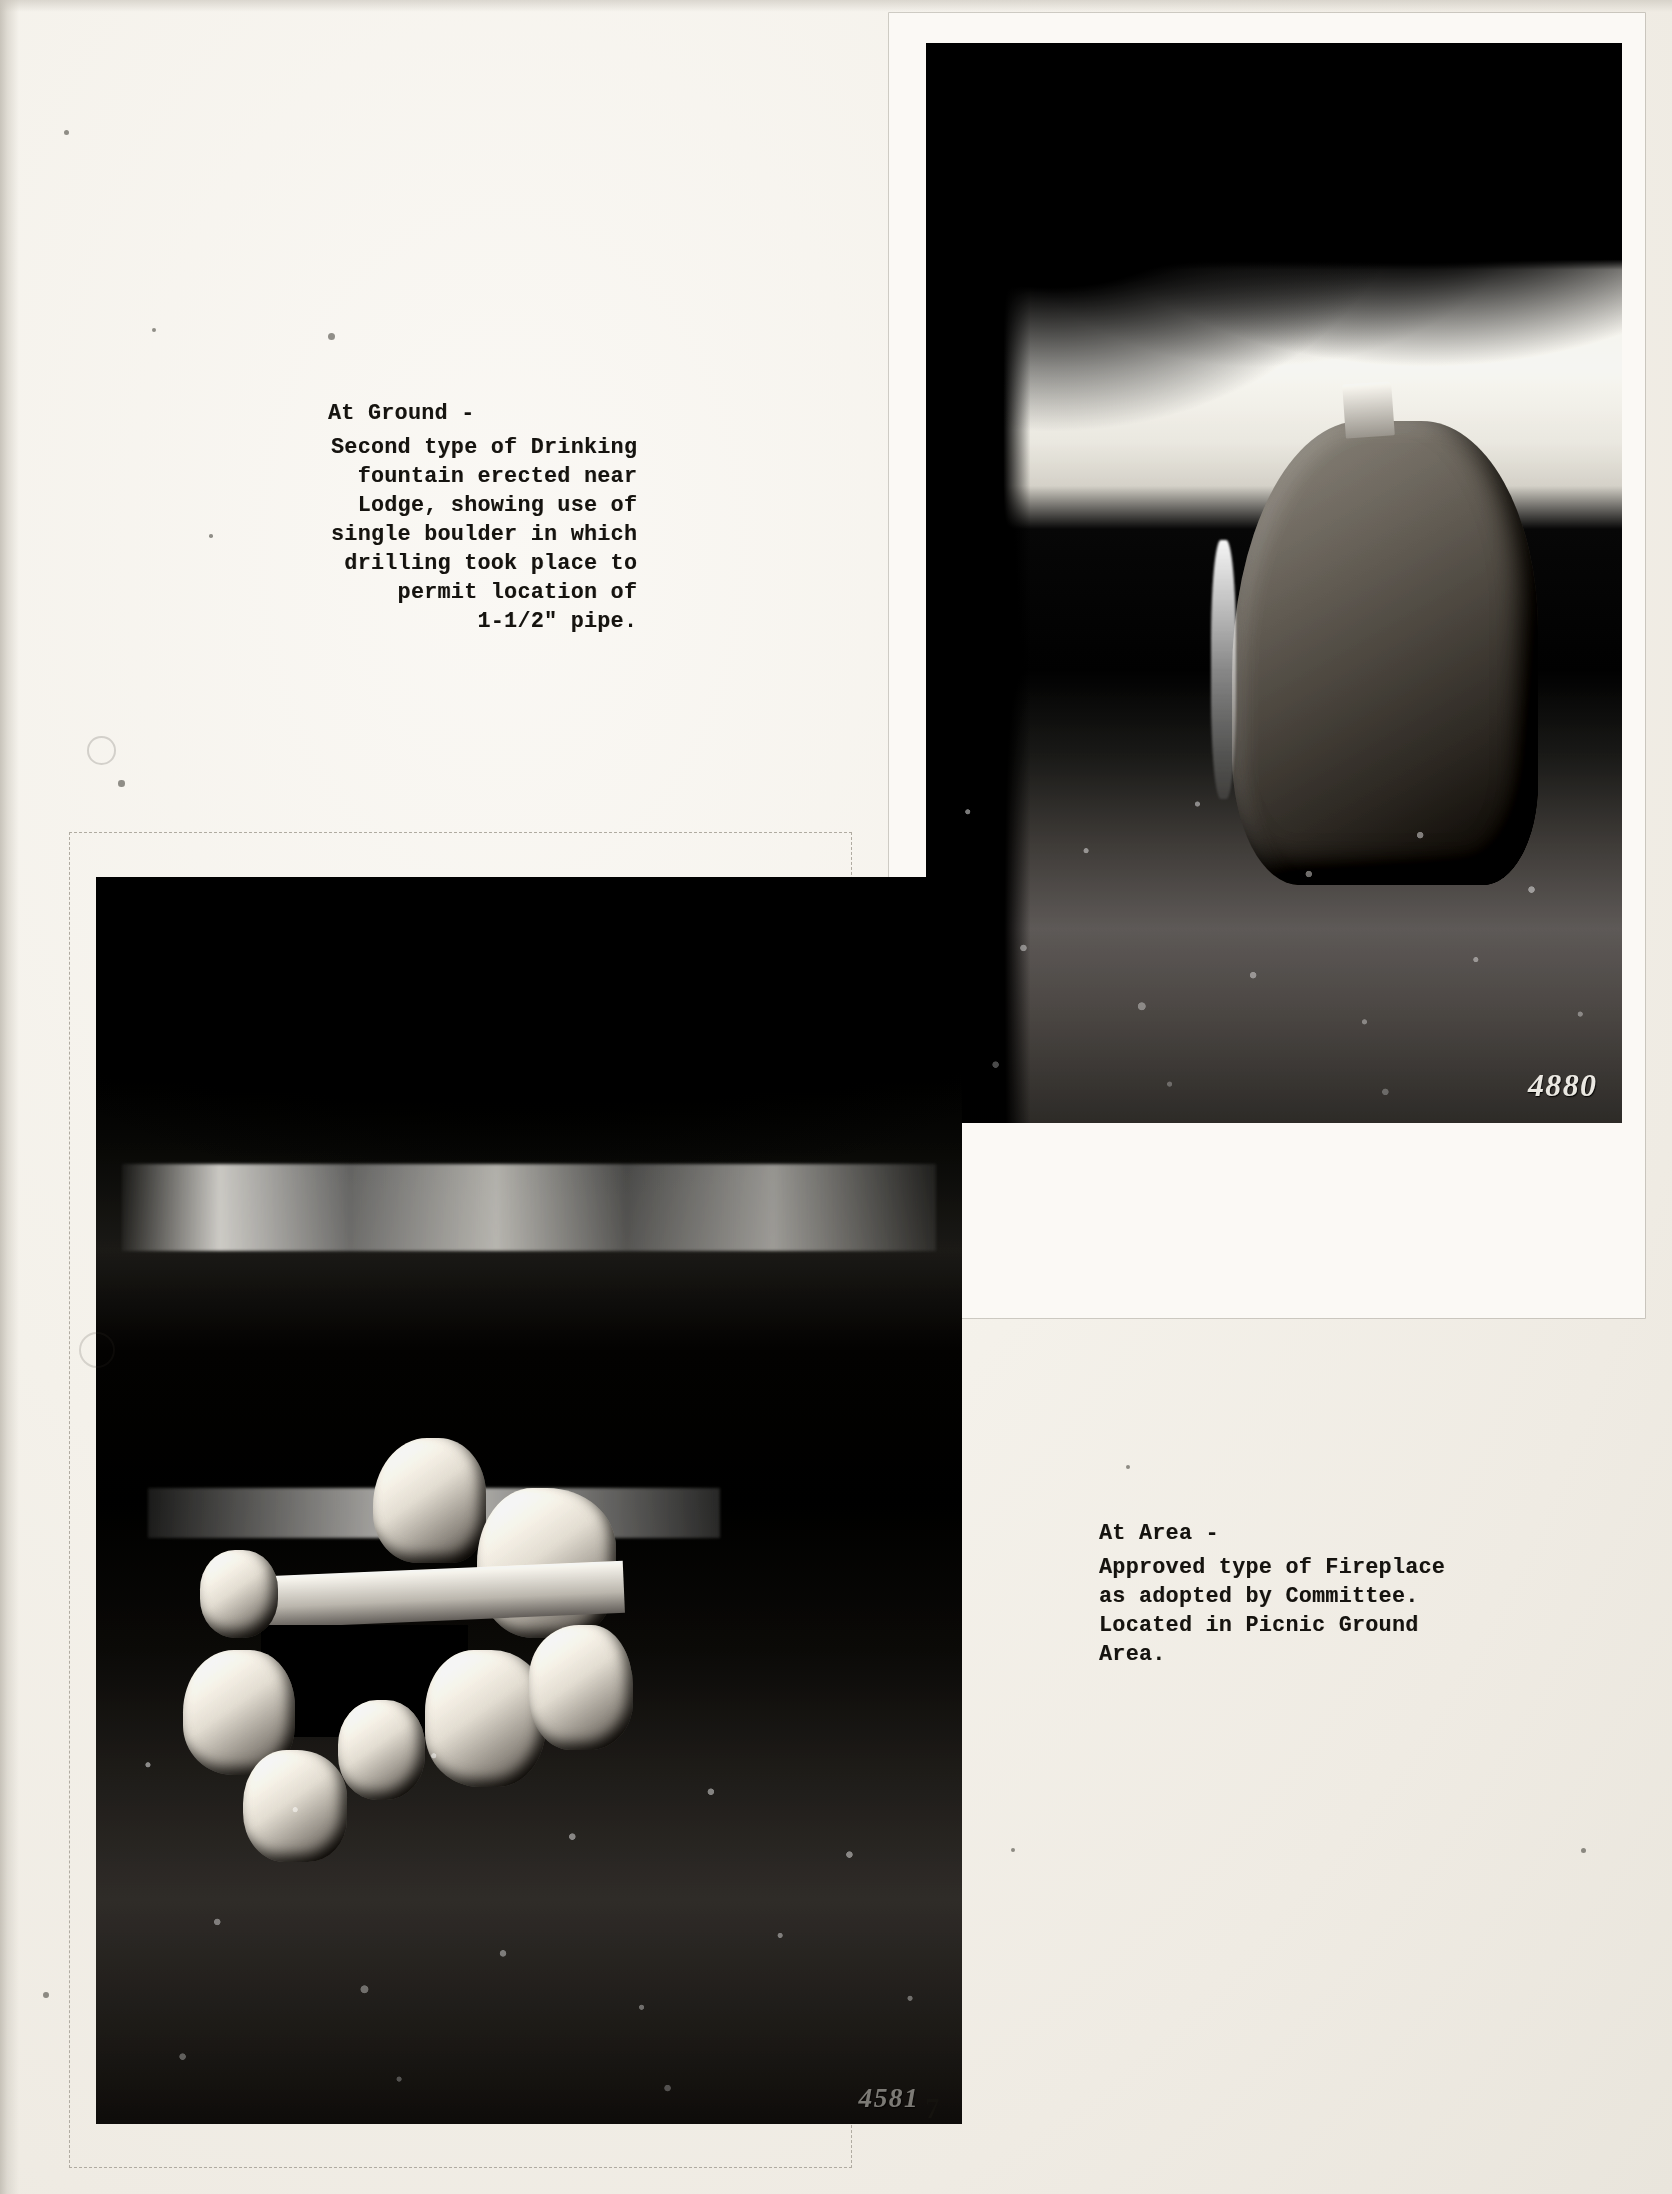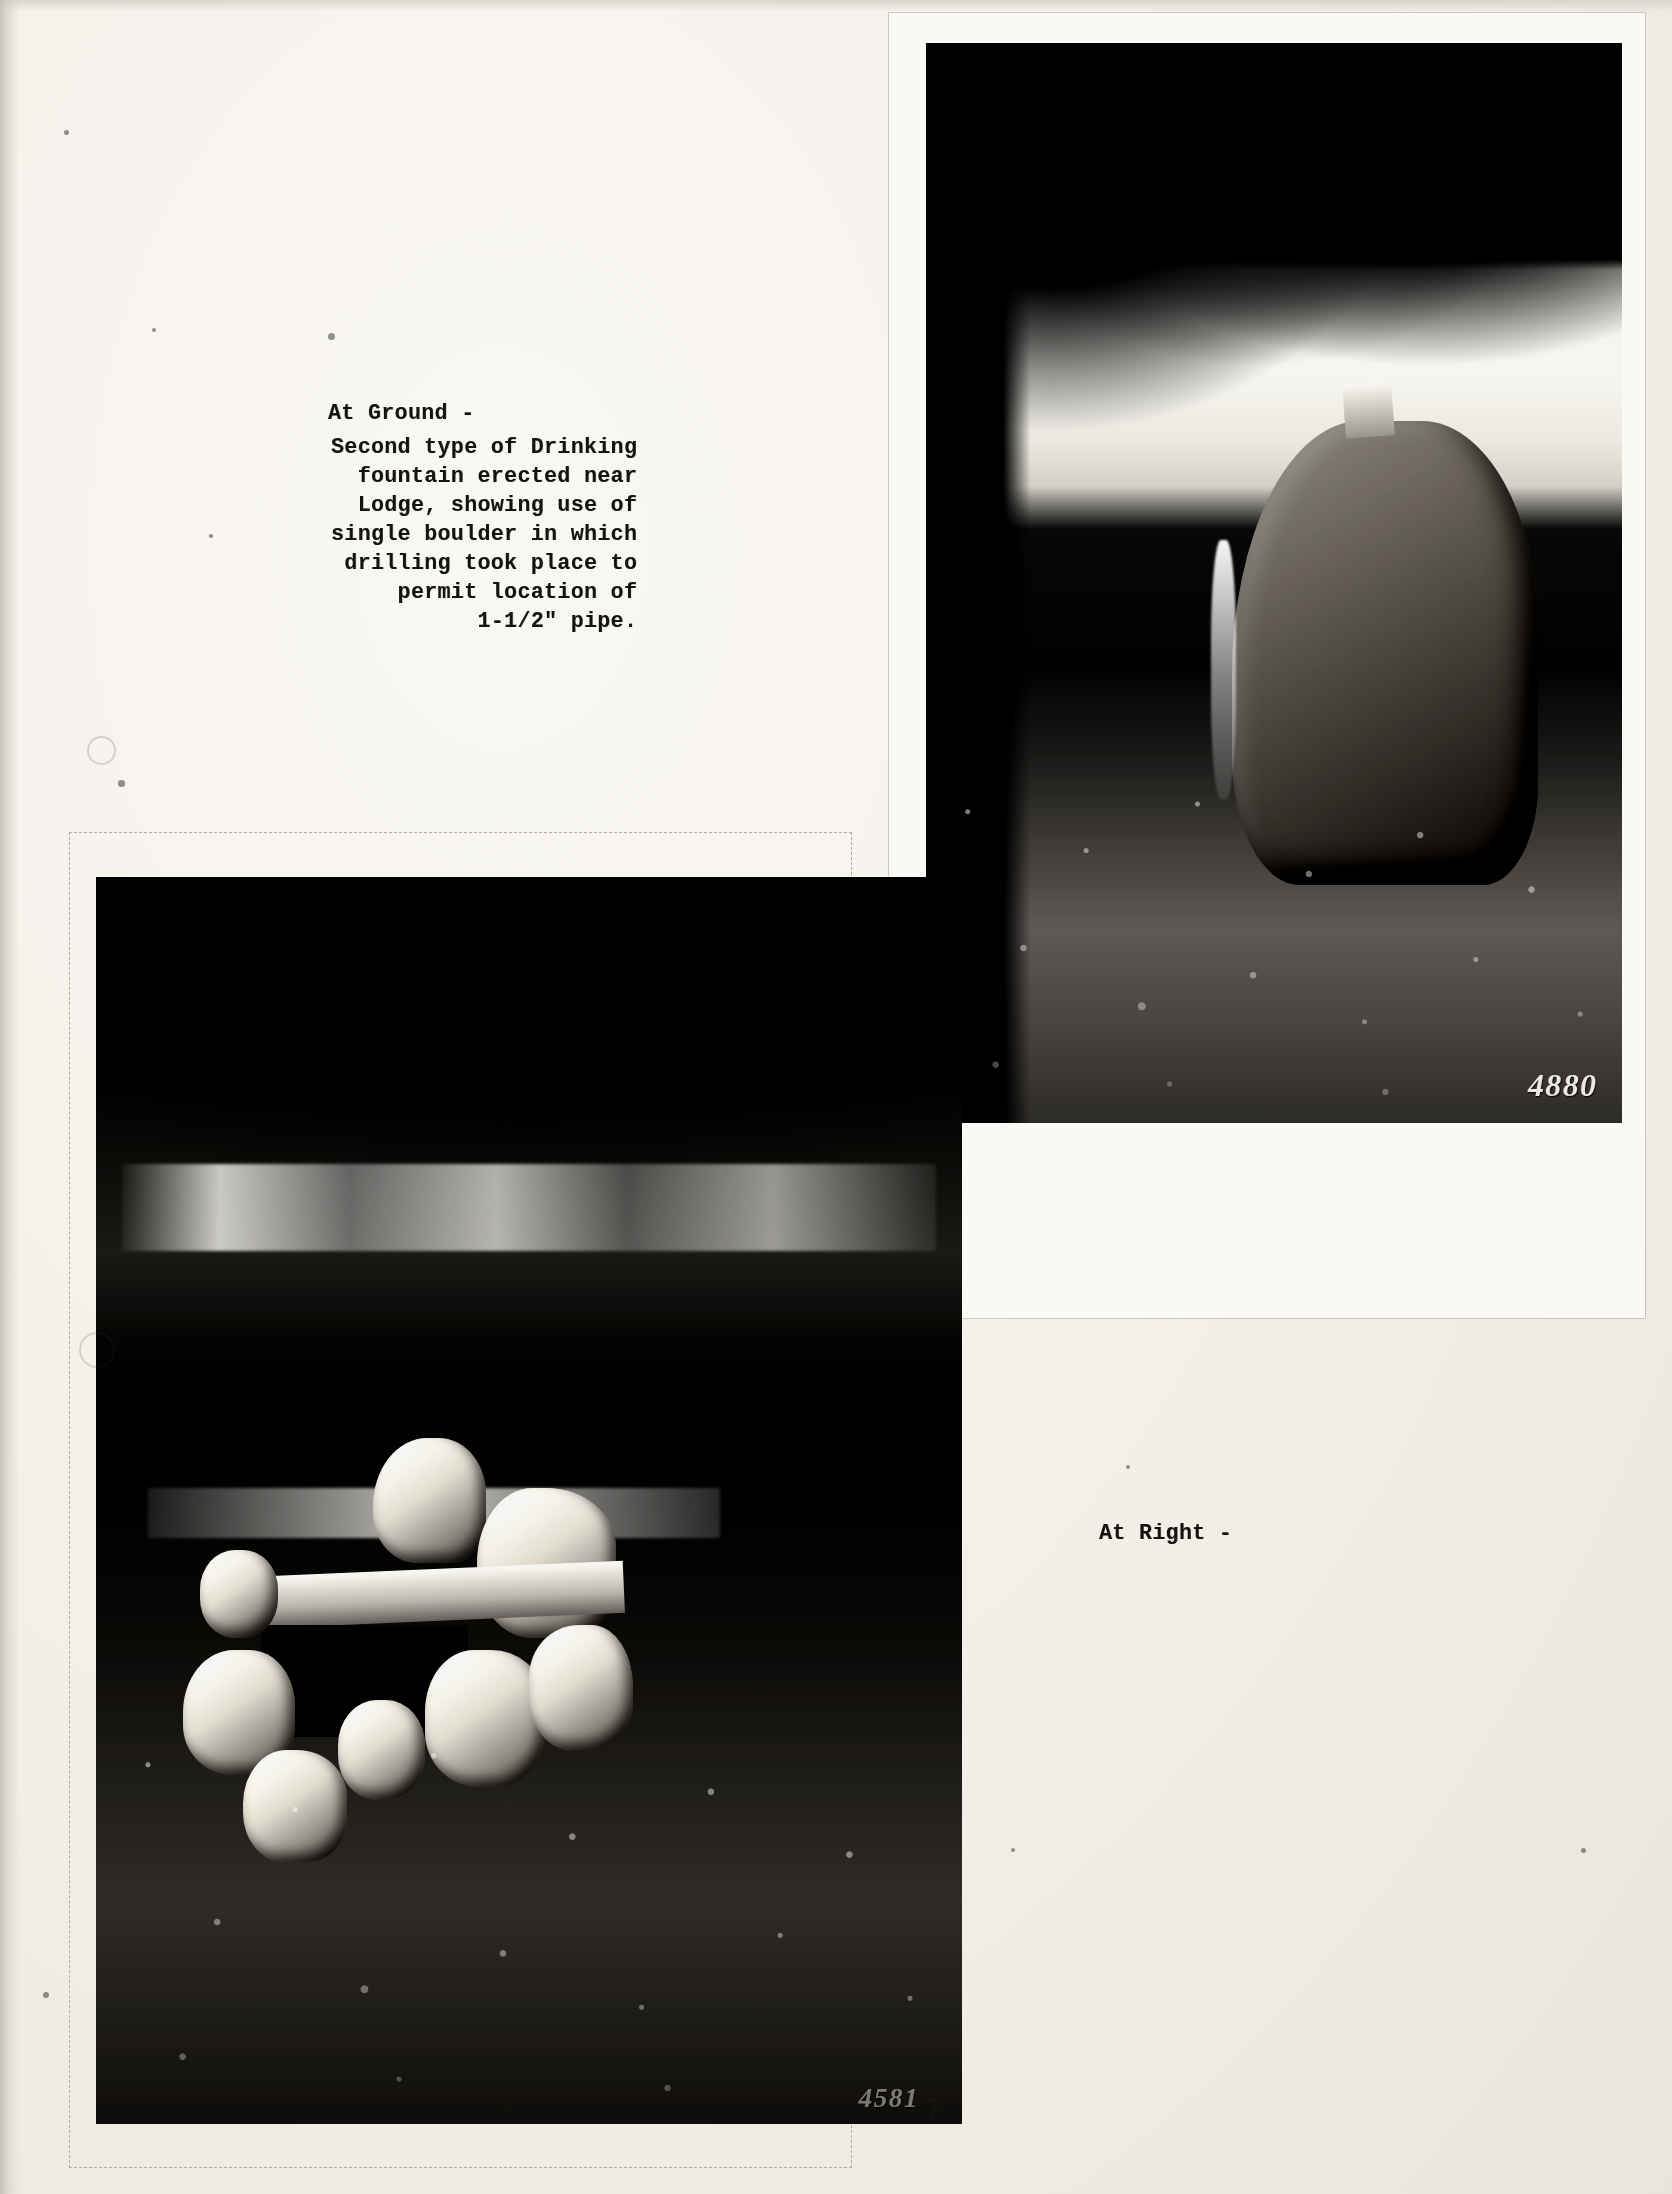--- a/index.html
+++ b/index.html
@@ -267,21 +267,25 @@
     <div class="stone" style="left:17%; top:70%; width:12%; height:9%; border-radius:42% 48% 38% 40% / 48% 42% 38% 44%;"></div>
     <div class="stone" style="left:28%; top:66%; width:10%; height:8%; border-radius:45%;"></div>
     <div class="stone" style="left:38%; top:62%; width:14%; height:11%; border-radius:40% 45% 40% 45% / 45% 40% 45% 40%;"></div>
     <div class="stone" style="left:50%; top:60%; width:12%; height:10%; border-radius:48% 40% 42% 40% / 42% 50% 38% 44%;"></div>
     <div class="stone" style="left:12%; top:54%; width:9%; height:7%; border-radius:45%;"></div>
 
     <div class="gravel"></div>
     <div class="neg-number" style="right:43px; bottom:10px; font-size:27.4px; opacity:.45;">4581</div>
   </div>
 
-  <div class="typed" style="left:1099px; top:1519px;">At Right -</div>
+  <div class="typed" style="left:1099px; top:1519px;">At Area -</div>
+  <div class="typed" style="left:1099px; top:1553px;">Approved type of Fireplace
+as adopted by Committee.
+Located in Picnic Ground
+Area.</div>
 
   <div id="page-number" style="left:925px; top:2092px;">7</div>
 
   <div class="speck" style="left:328px; top:333px; width:7.2px; height:7.2px;"></div>
   <div class="speck" style="left:118px; top:780px; width:6.5px; height:6.5px;"></div>
   <div class="speck" style="left:64px; top:130px; width:5px; height:5px;"></div>
   <div class="speck" style="left:152px; top:328px; width:4.3px; height:4.3px;"></div>
   <div class="speck" style="left:209px; top:534px; width:3.6px; height:3.6px;"></div>
   <div class="speck" style="left:1126px; top:1465px; width:4.3px; height:4.3px;"></div>
   <div class="speck" style="left:1581px; top:1848px; width:5px; height:5px;"></div>

